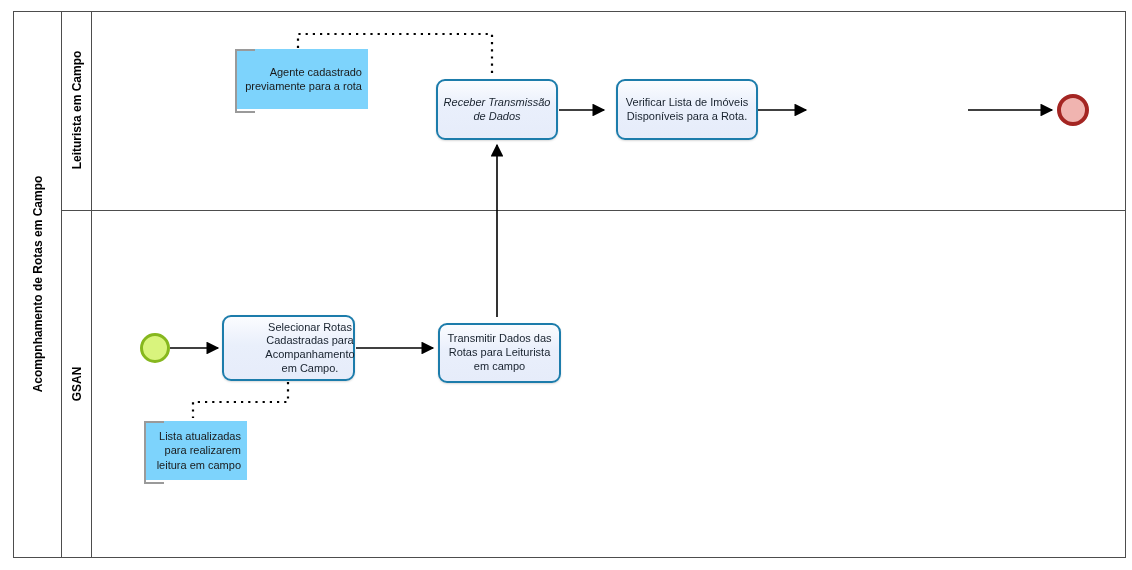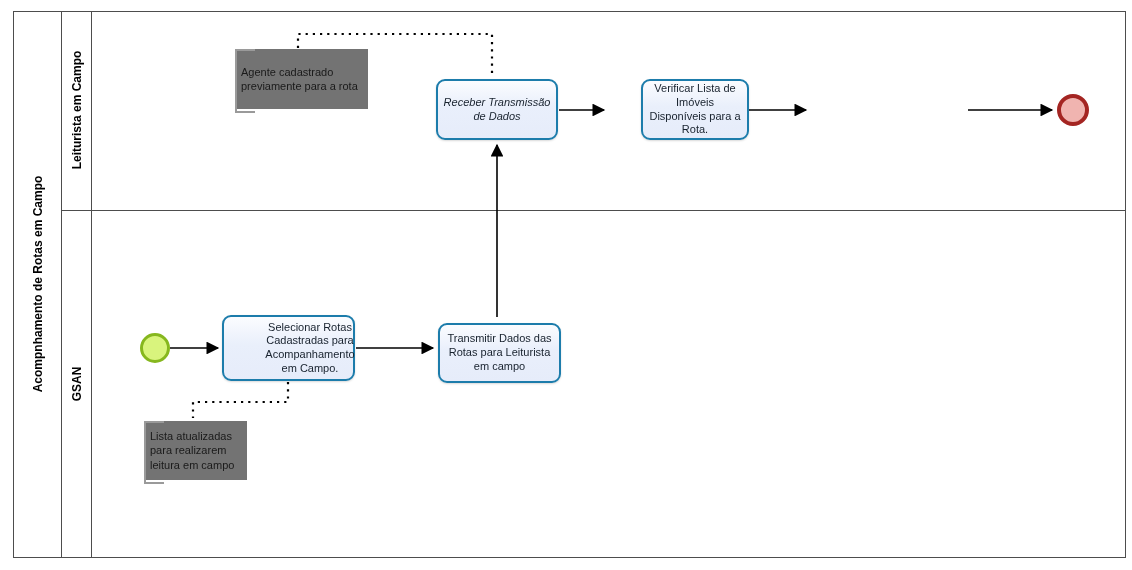--- a/index.html
+++ b/index.html
@@ -61,21 +61,21 @@
     align-items: center;
     justify-content: center;
     text-align: center;
     font-size: 11px;
     line-height: 1.25;
     color: #17212d;
     padding: 3px 5px;
     box-shadow: 0 1px 2px rgba(0,0,0,0.15);
   }
   .task-receber    { left: 436px; top: 79px;  width: 122px; height: 61px; font-style: italic; }
-  .task-verificar  { left: 641px; top: 79px;  width: 108px; height: 61px; }
+  .task-verificar  { left: 616px; top: 79px;  width: 142px; height: 61px; }
   .task-iniciar    { left: 811px; top: 79px;  width: 156px; height: 61px; }
   .task-selecionar { left: 222px; top: 315px; width: 133px; height: 66px; padding-left: 48px; }
   .task-transmitir { left: 438px; top: 323px; width: 123px; height: 60px; justify-content: center; }
 
   
   .event { position: absolute; border-radius: 50%; }
   .start-event {
     left: 140px; top: 333px;
     width: 30px; height: 30px;
     background: #d9f47d;
@@ -84,25 +84,25 @@
   .end-event {
     left: 1057px; top: 94px;
     width: 32px; height: 32px;
     background: #f0b4b0;
     border: 4px solid #a42522;
   }
 
   
   .annotation {
     position: absolute;
-    background: #737373;
+    background: #7dd3fc;
     display: flex;
     align-items: center;
     justify-content: center;
-    text-align: left;
+    text-align: right;
     font-size: 11px;
     line-height: 1.3;
     color: #1a1a1a;
     padding: 20px 6px;
   }
   .annotation::before {
     content: "";
     position: absolute;
     left: 0; top: 0;
     width: 18px; height: 100%;

